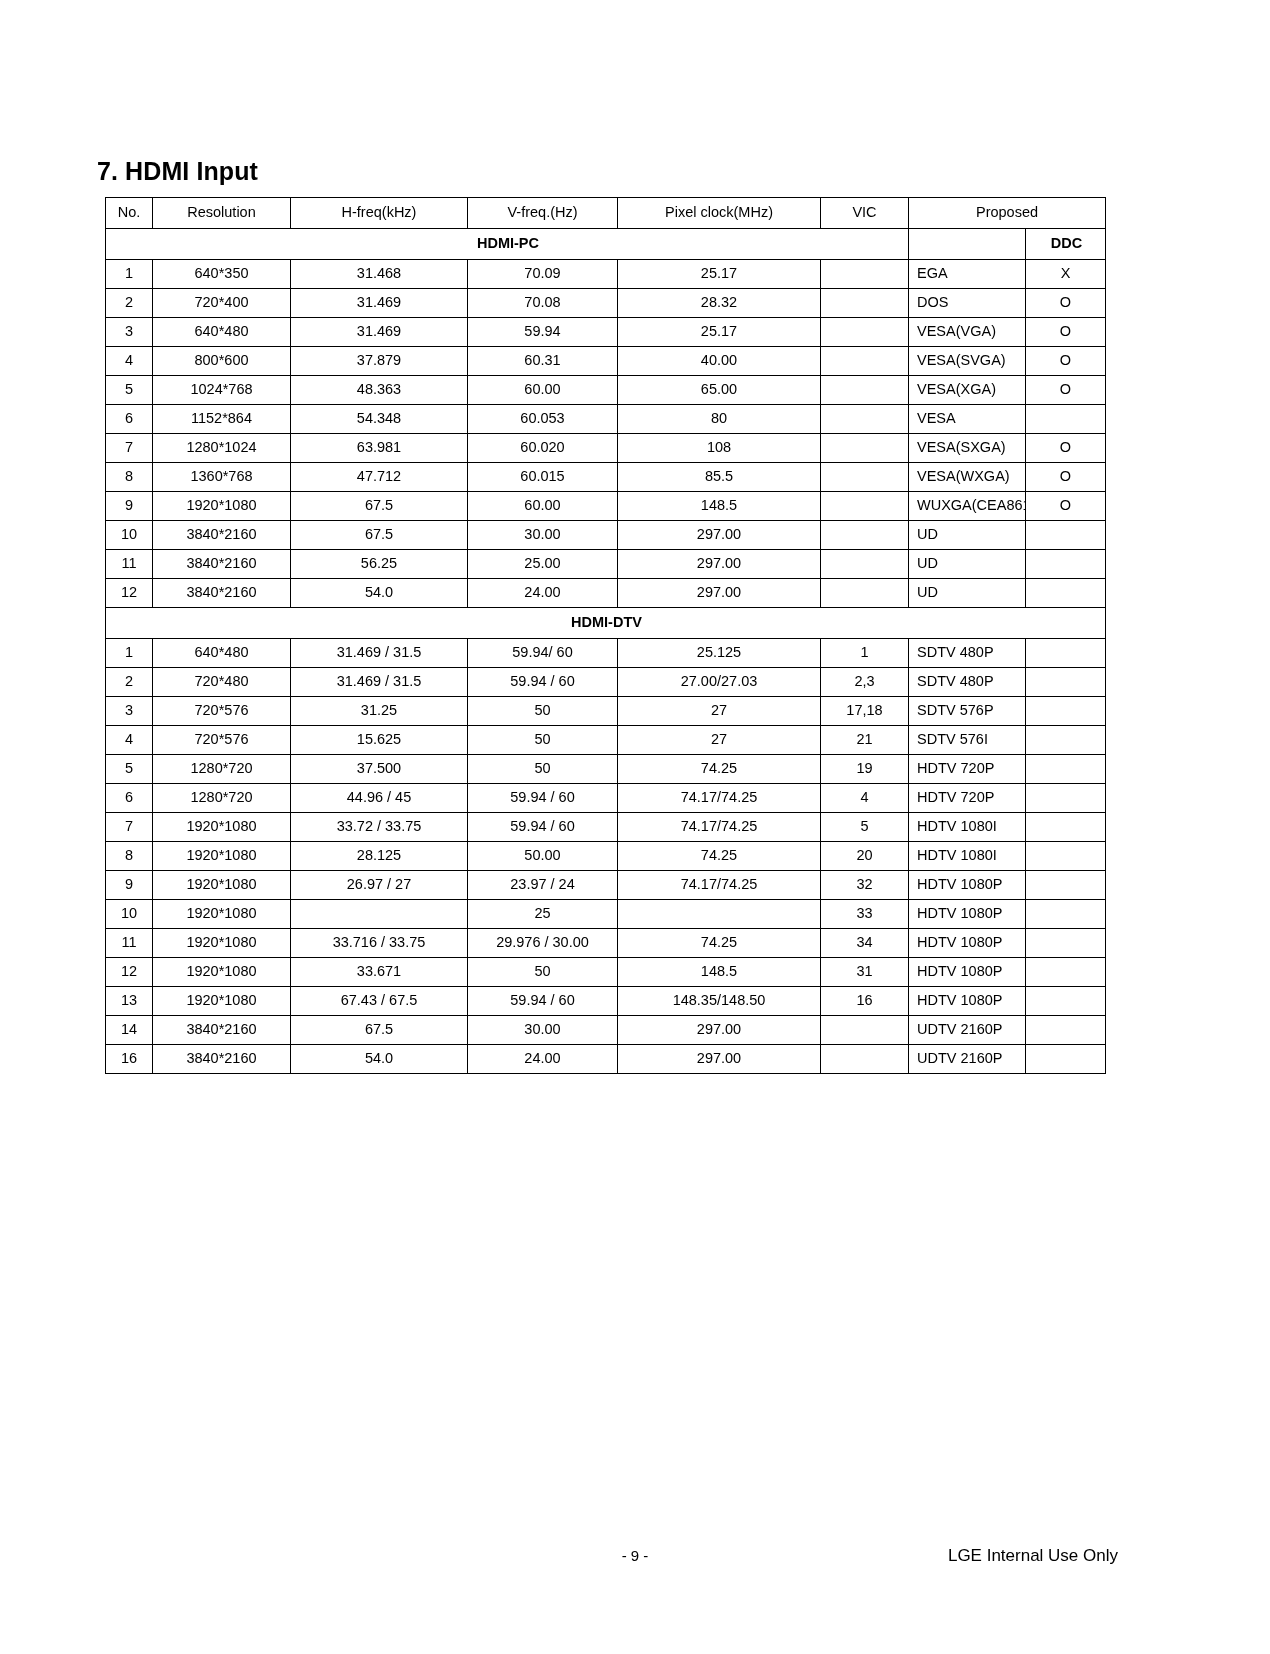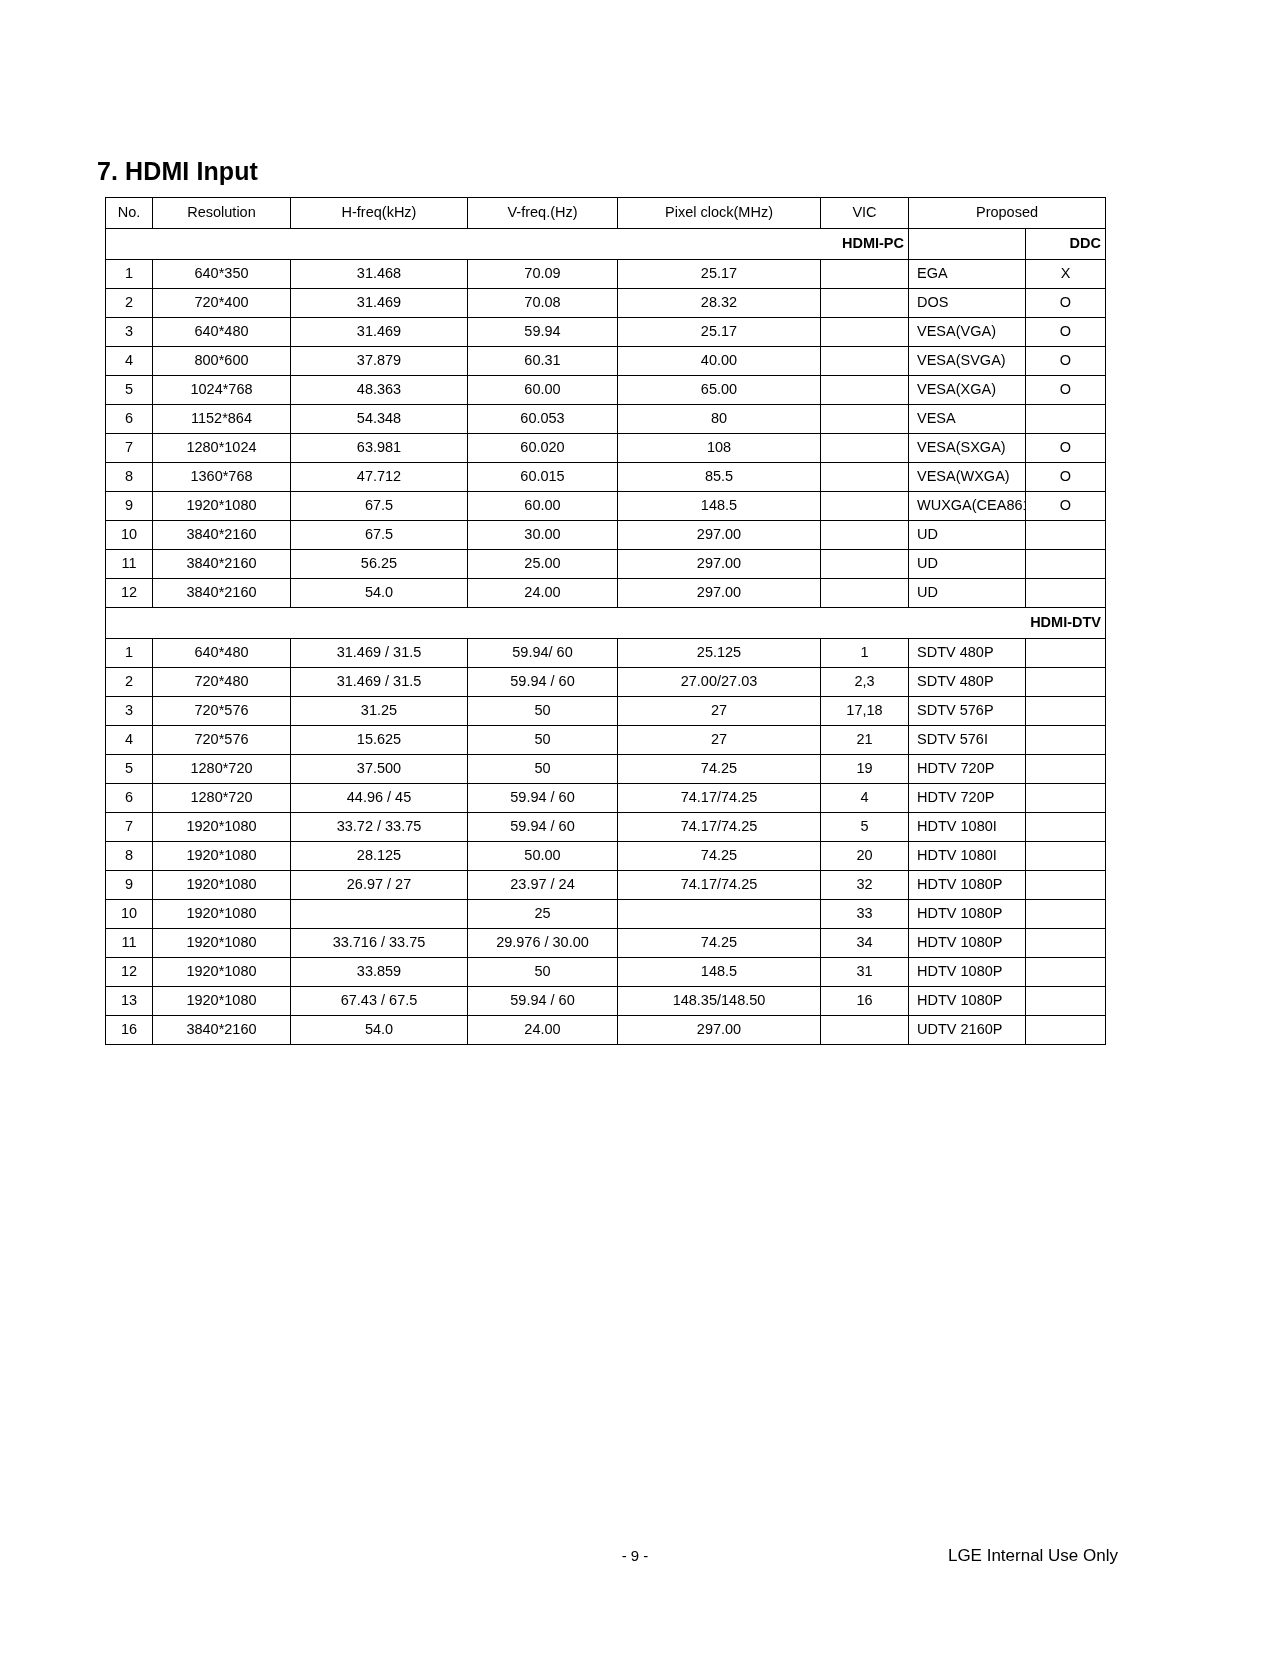--- a/index.html
+++ b/index.html
@@ -68,21 +68,21 @@
   .c-vic   { width: 88px;  }
   .c-prop  { width: 117px; }
   .c-ddc   { width: 80px;  }
 
   .spec-table td.left {
     text-align: left;
     padding-left: 8px;
     margin-left: 12px;
   }
   .spec-table tr.section-row td {
-    text-align: right;
+    text-align: center;
     font-weight: bold;
     padding-left: 6px;
     height: 30px;
   }
   .hdr td { height: 30px; }
 
   
   .footer {
     position: absolute;
     left: 0;
@@ -378,38 +378,48 @@
           <td>33.716 / 33.75</td>
           <td>29.976 / 30.00</td>
           <td>74.25</td>
           <td>34</td>
           <td class="left">HDTV 1080P</td>
           <td></td>
         </tr>
         <tr>
           <td>12</td>
           <td>1920*1080</td>
-          <td>33.859</td>
+          <td>33.671</td>
           <td>50</td>
           <td>148.5</td>
           <td>31</td>
           <td class="left">HDTV 1080P</td>
           <td></td>
         </tr>
         <tr>
           <td>13</td>
           <td>1920*1080</td>
           <td>67.43 / 67.5</td>
           <td>59.94 / 60</td>
           <td>148.35/148.50</td>
           <td>16</td>
           <td class="left">HDTV 1080P</td>
           <td></td>
         </tr>
         <tr>
+          <td>14</td>
+          <td>3840*2160</td>
+          <td>67.5</td>
+          <td>30.00</td>
+          <td>297.00</td>
+          <td></td>
+          <td class="left">UDTV 2160P</td>
+          <td></td>
+        </tr>
+        <tr>
           <td>16</td>
           <td>3840*2160</td>
           <td>54.0</td>
           <td>24.00</td>
           <td>297.00</td>
           <td></td>
           <td class="left">UDTV 2160P</td>
           <td></td>
         </tr>
       </tbody>

